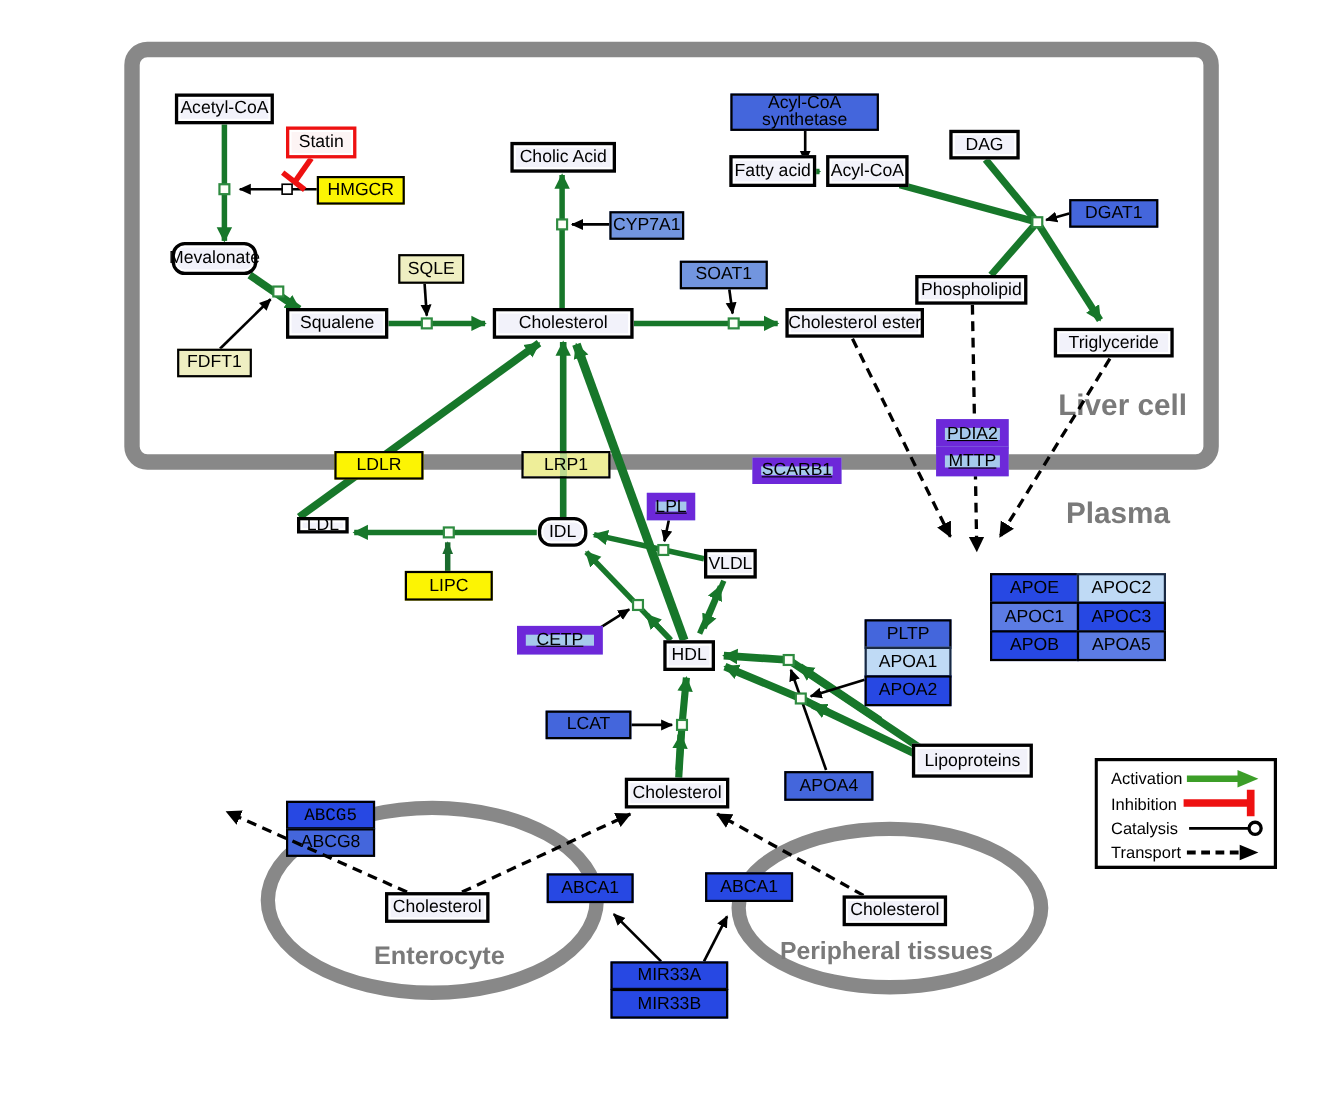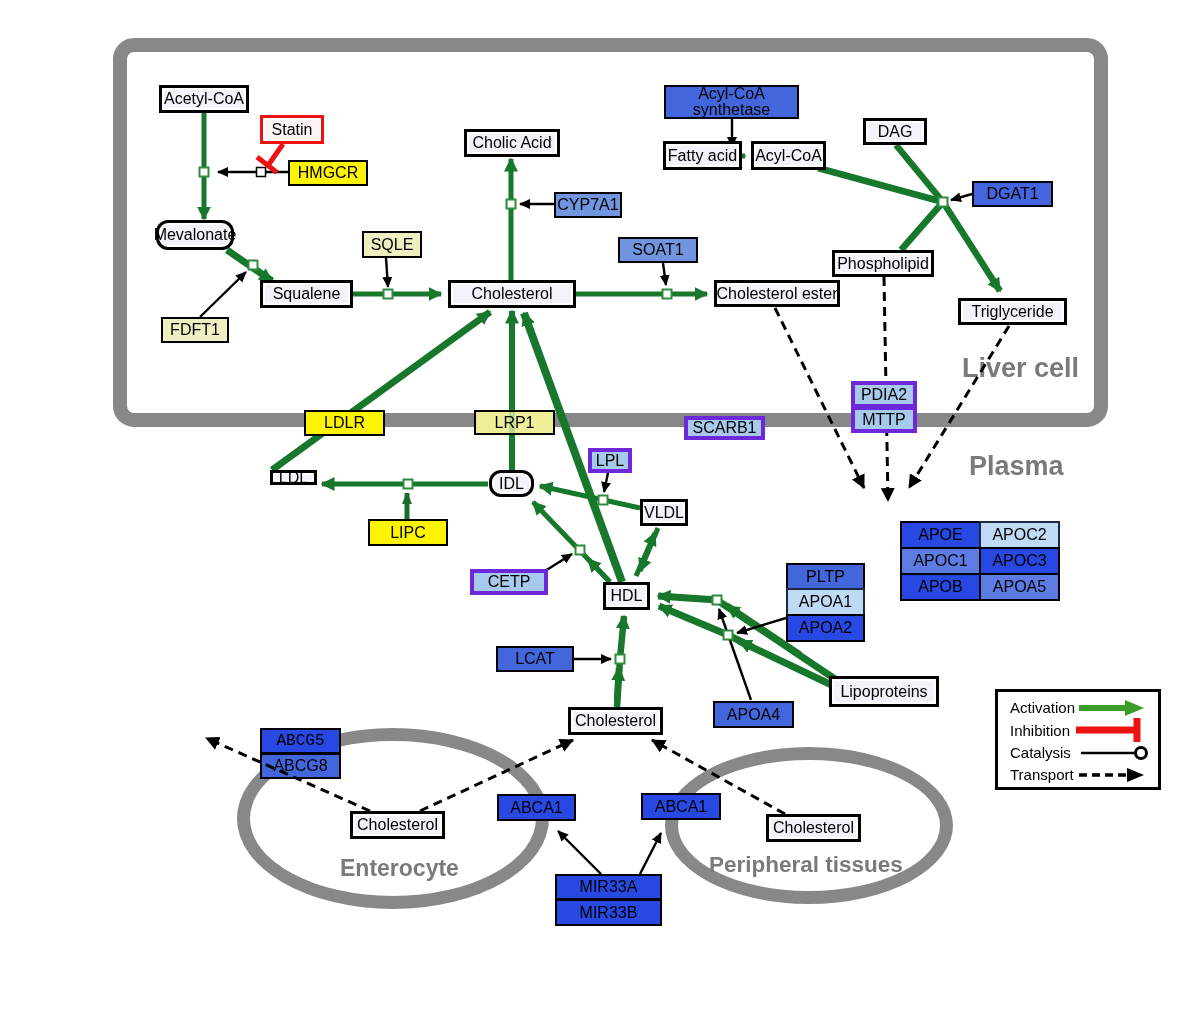--- a/index.html
+++ b/index.html
@@ -15,21 +15,21 @@
  font-size:16px;color:#000;white-space:nowrap;text-align:center;line-height:16px;}
 .met{border:3px solid #000000;background:#f2f2fa;box-shadow:inset 0 0 0 2px #fff;}
 .statin{border:3px solid #EE1111;background:#fdf4f4;box-shadow:inset 0 0 0 2px #fff;}
 .yel{background:#FCF403;border:2px solid #000;}
 .pyel{background:#EFEFC2;border:2px solid #000;}
 .pyel2{background:#EEEE99;border:2px solid #000;}
 .b1{background:#2748E3;border:2px solid #000;}
 .b2{background:#4466DC;border:2px solid #000;}
 .b3{background:#7295DF;border:2px solid #000;}
 .b3d{background:#5C7CE4;border:2px solid #000;}
-.b4{background:#A6C9EC;border:4px solid #6d28d9;}
+.b4{background:#A6C9EC;border:8px solid #6d28d9;text-decoration:underline;}
 .b5{background:#BFDAF5;border:2px solid #1a2a44;}
 svg{position:absolute;left:0;top:0;}
 </style>
 </head>
 <body>
 <div class="abs liver"></div>
 <div class="abs ell" id="ell1"></div>
 <div class="abs ell" id="ell2"></div>
 <div class="abs lbl" style="left:962px;top:353px;font-size:27px;">Liver cell</div>
 <div class="abs lbl" style="left:969px;top:451px;font-size:27px;">Plasma</div>

